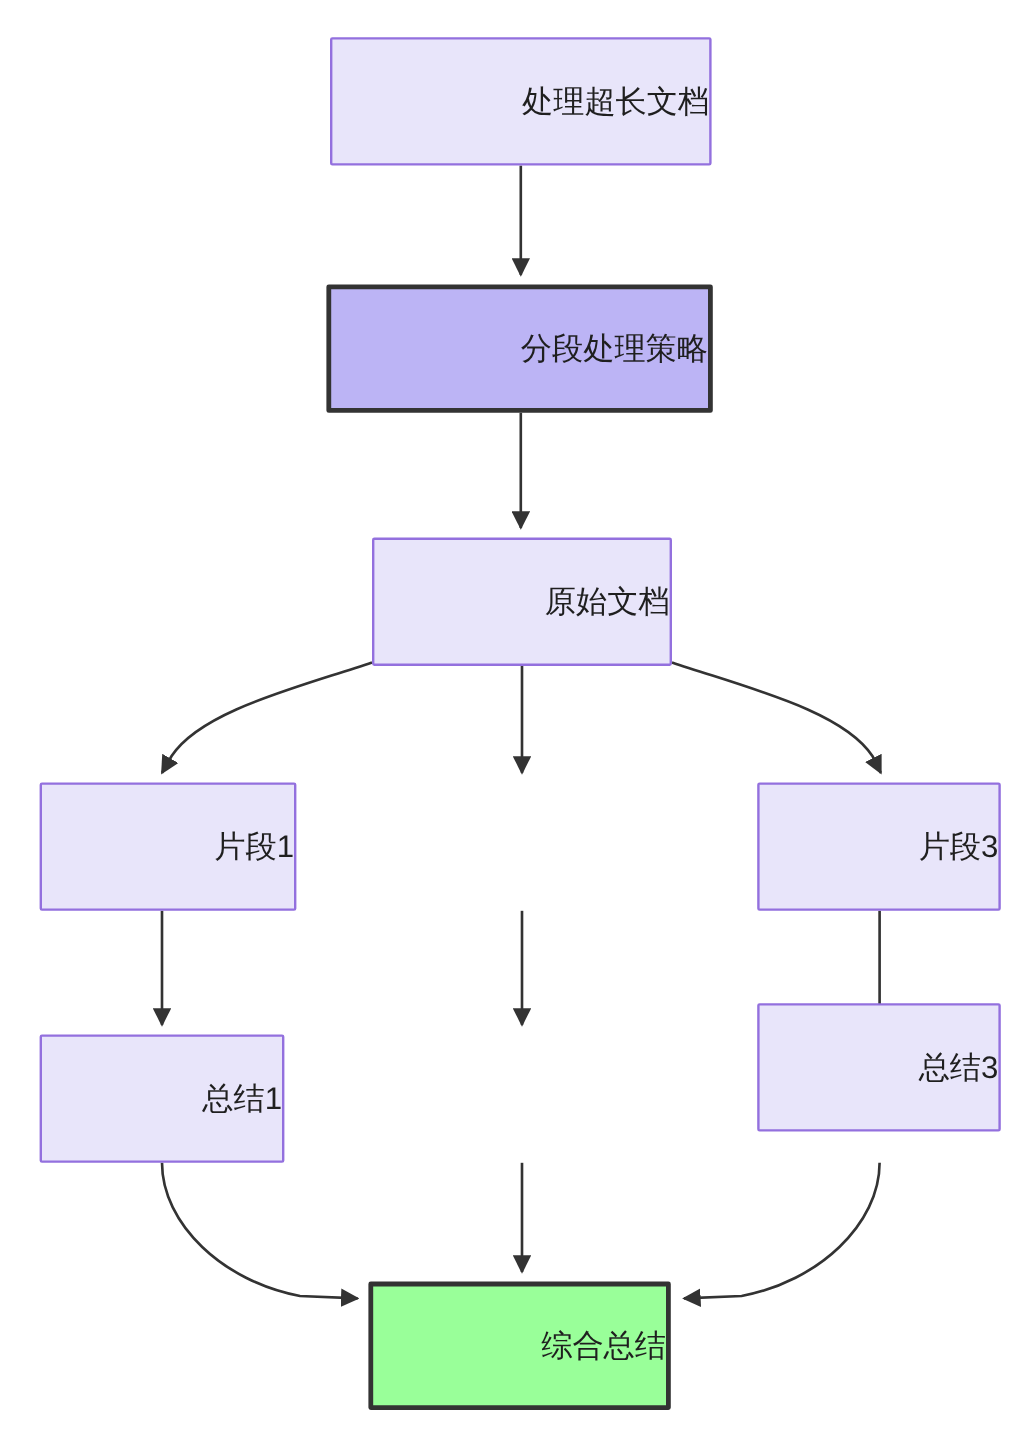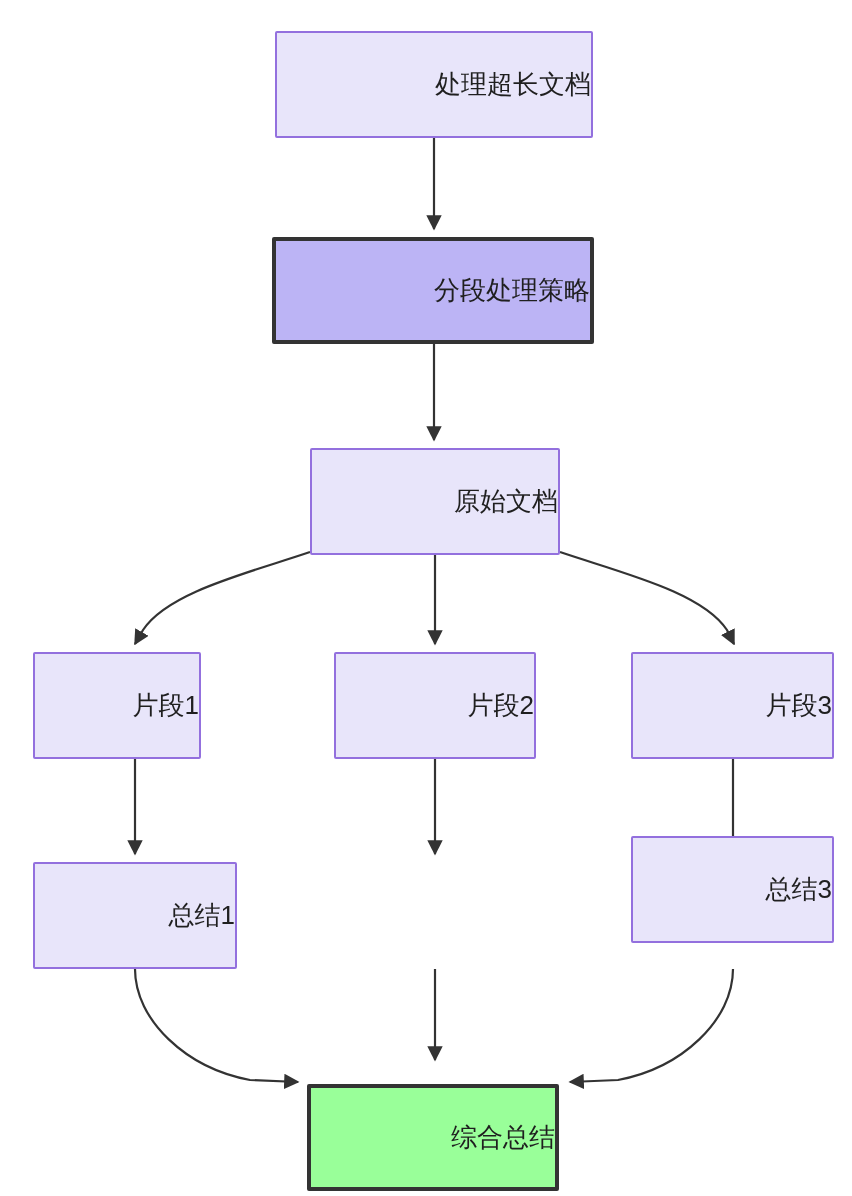--- a/index.html
+++ b/index.html
@@ -104,38 +104,35 @@
   </div>
 
   <div class="node v-default" style="left:310px; top:448px; width:250px; height:107px;">
     <span class="node-label">原始文档</span>
   </div>
 
   <div class="node v-strategy" style="left:272px; top:237px; width:322px; height:107px;">
     <span class="node-label">分段处理策略</span>
   </div>
 
-  <div class="node v-default" style="left:33px; top:652px; width:168px; height:107px;">
+  <div class="node v-default" style="left:33px; top:652px; width:214px; height:107px;">
     <span class="node-label">片段1</span>
   </div>
 
-  <div class="node v-default" style="left:334px; top:652px; width:202px; height:107px;">
-    <span class="node-label">片段2</span>
-  </div>
 
   <div class="node v-default" style="left:631px; top:652px; width:203px; height:107px;">
     <span class="node-label">片段3</span>
   </div>
 
   <div class="node v-default" style="left:33px; top:862px; width:204px; height:107px;padding-left:39px;">
     <span class="node-label">总结1</span>
   </div>
 
 
   <div class="node v-default" style="left:631px; top:836px; width:203px; height:107px;">
     <span class="node-label">总结3</span>
   </div>
 
-  <div class="node v-result" style="left:307px; top:1068px; width:252px; height:107px;margin-top:16px;">
+  <div class="node v-result" style="left:307px; top:1068px; width:252px; height:107px;">
     <span class="node-label">综合总结</span>
   </div>
 
 </div>
 
 </body></html>

